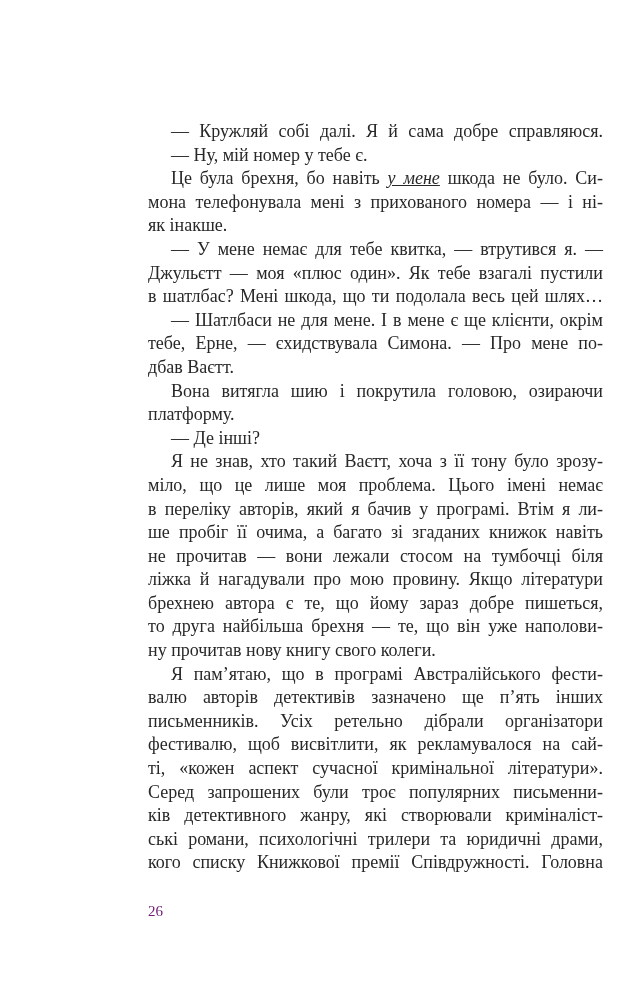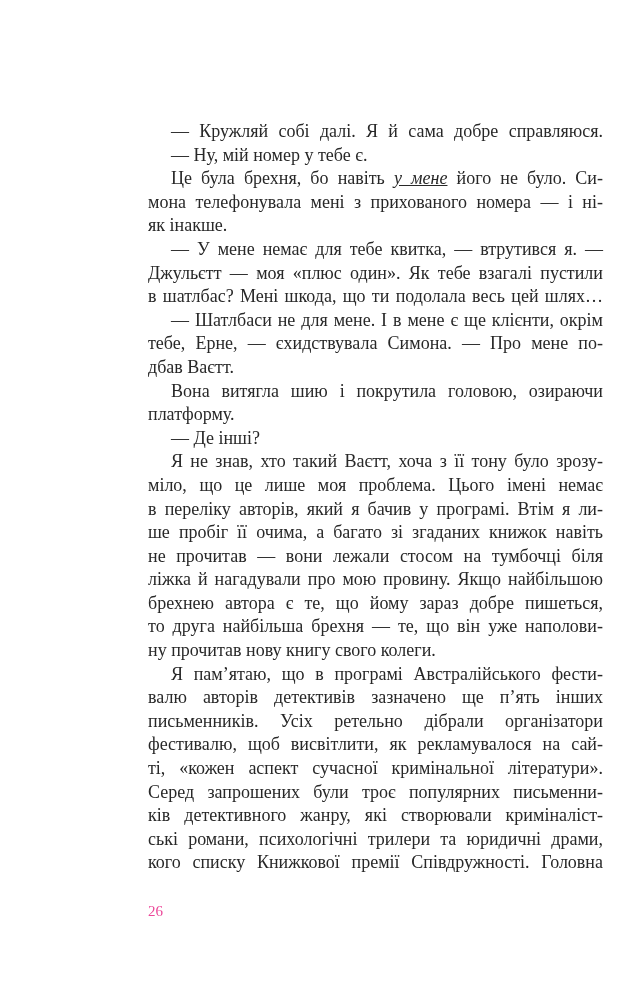--- a/index.html
+++ b/index.html
@@ -33,40 +33,40 @@
   }
   .line.end { text-align-last: left; }
   .line.indent { text-indent: 23px; }
   .it { font-style: italic; text-decoration: underline; }
   .page-number {
     position: absolute;
     left: 110px;
     top: 903px;
     font-size: 15px;
     line-height: 17px;
-    color: #ec4899;
+    color: #701a75;
   }
 </style>
 </head>
 <body>
 
 <div class="page">
 
   <div class="text-block">
 
     <div class="para">
       <div class="line indent">— Кружляй собі далі. Я й сама добре справляюся.</div>
     </div>
 
     <div class="para">
       <div class="line indent end">— Ну, мій номер у тебе є.</div>
     </div>
 
     <div class="para">
-      <div class="line indent"><span>Це була брехня, бо навіть </span><span class="it">у мене</span><span> його не було. Си-</span></div>
+      <div class="line indent"><span>Це була брехня, бо навіть </span><span class="it">у мене</span><span> шкода не було. Си-</span></div>
       <div class="line">мона телефонувала мені з прихованого номера — і ні-</div>
       <div class="line end">як інакше.</div>
     </div>
 
     <div class="para">
       <div class="line indent">— У мене немає для тебе квитка, — втрутився я. —</div>
       <div class="line">Джульєтт — моя «плюс один». Як тебе взагалі пустили</div>
       <div class="line">в шатлбас? Мені шкода, що ти подолала весь цей шлях…</div>
     </div>
 
@@ -84,21 +84,21 @@
     <div class="para">
       <div class="line indent end">— Де інші?</div>
     </div>
 
     <div class="para">
       <div class="line indent">Я не знав, хто такий Ваєтт, хоча з її тону було зрозу-</div>
       <div class="line">міло, що це лише моя проблема. Цього імені немає</div>
       <div class="line">в переліку авторів, який я бачив у програмі. Втім я ли-</div>
       <div class="line">ше пробіг її очима, а багато зі згаданих книжок навіть</div>
       <div class="line">не прочитав — вони лежали стосом на тумбочці біля</div>
-      <div class="line">ліжка й нагадували про мою провину. Якщо найбільшою</div>
+      <div class="line">ліжка й нагадували про мою провину. Якщо літератури</div>
       <div class="line">брехнею автора є те, що йому зараз добре пишеться,</div>
       <div class="line">то друга найбільша брехня — те, що він уже наполови-</div>
       <div class="line end">ну прочитав нову книгу свого колеги.</div>
     </div>
 
     <div class="para">
       <div class="line indent">Я пам’ятаю, що в програмі Австралійського фести-</div>
       <div class="line">валю авторів детективів зазначено ще п’ять інших</div>
       <div class="line">письменників. Усіх ретельно дібрали організатори</div>
       <div class="line">фестивалю, щоб висвітлити, як рекламувалося на сай-</div>

